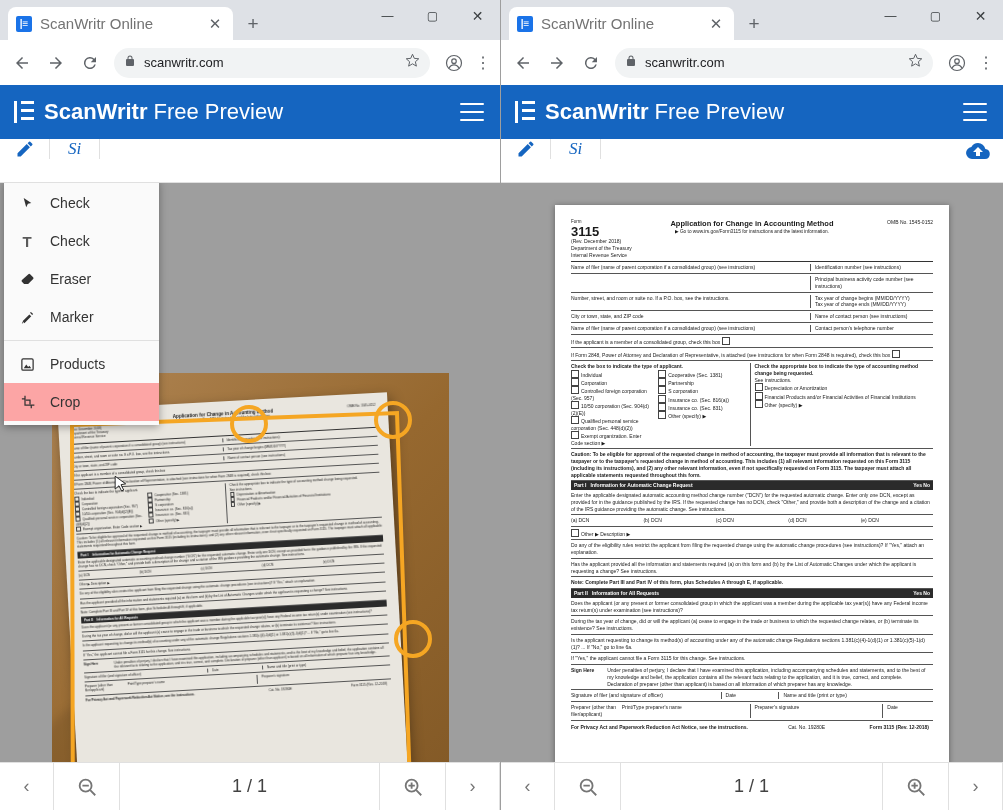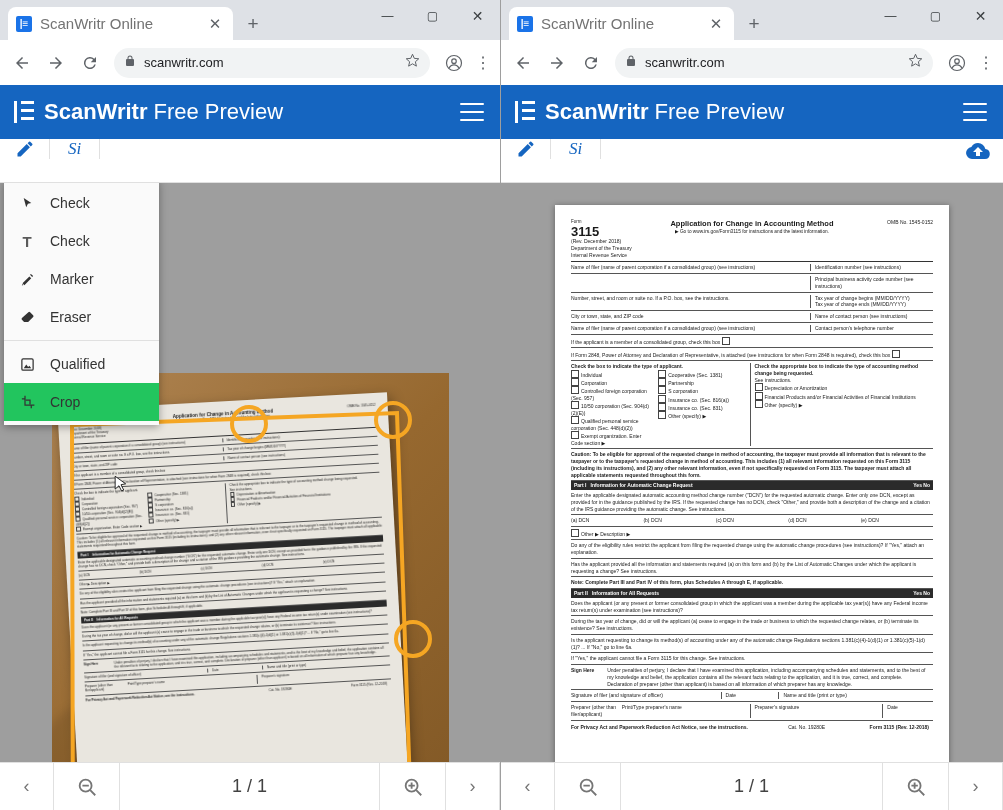--- a/index.html
+++ b/index.html
@@ -159,21 +159,21 @@
     background: #fafafa;
     box-shadow: 0 2px 8px rgba(0,0,0,0.35);
     z-index: 40;
     padding: 4px 0;
   }
   .menu-item {
     height: 38px; display: flex; align-items: center;
     padding: 0 14px; gap: 14px;
     font-size: 14px; color: #333333;
   }
-  .menu-item.hover { background: #22c55e; }
+  .menu-item.hover { background: #fca5a5; }
   .menu-sep { height: 1px; background: #e0e0e0; margin: 4px 0; }
   .menu-icon { width: 18px; text-align: center; color: #5a5a5a; display:flex; align-items:center; justify-content:center;}
   .cursor-arrow {
     position: absolute; left: 114px; top: 482px;
     width: 14px; height: 20px; z-index: 50;
   }
 
   
   .photo {
     position: absolute;
@@ -463,43 +463,43 @@
           </span>
           <span>Check</span>
         </div>
         <div class="menu-item">
           <span class="menu-icon" style="font-weight:bold;font-size:15px;">T</span>
           <span>Check</span>
         </div>
         <div class="menu-item">
           <span class="menu-icon">
             <svg width="15" height="15" viewBox="0 0 24 24">
+                <path d="M16.2 3.4L21 8.2a2 2 0 0 1 0 2.8l-8 8H6.5l-3.4-3.4a2 2 0 0 1 0-2.8l10.3-9.4a2 2 0 0 1 2.8 0z" fill="#333"></path>
+              </svg>
+          </span>
+          <span>Eraser</span>
+        </div>
+        <div class="menu-item">
+          <span class="menu-icon">
+            <svg width="15" height="15" viewBox="0 0 24 24">
                 <path d="M4 18l3 3 11-11-3-3zM3 21.5l.6-2.4 1.8 1.8z" fill="#333"></path>
                 <path d="M16 4.5l3.5 3.5 1.5-1.5-3.5-3.5z" fill="#333"></path>
               </svg>
           </span>
           <span>Marker</span>
-        </div>
-        <div class="menu-item">
-          <span class="menu-icon">
-            <svg width="15" height="15" viewBox="0 0 24 24">
-                <path d="M16.2 3.4L21 8.2a2 2 0 0 1 0 2.8l-8 8H6.5l-3.4-3.4a2 2 0 0 1 0-2.8l10.3-9.4a2 2 0 0 1 2.8 0z" fill="#333"></path>
-              </svg>
-          </span>
-          <span>Eraser</span>
         </div>
         <div class="menu-sep"></div>
         <div class="menu-item">
           <span class="menu-icon">
             <svg width="15" height="15" viewBox="0 0 24 24">
                 <rect x="3" y="3" width="18" height="18" rx="2" fill="none" stroke="#333" stroke-width="2"></rect>
                 <path d="M6 18l4-6 3 4 2-2 3 4z" fill="#333"></path>
               </svg>
           </span>
-          <span>Qualified</span>
+          <span>Products</span>
         </div>
         <div class="menu-item hover">
           <span class="menu-icon">
             <svg width="15" height="15" viewBox="0 0 24 24">
                 <path d="M7 1v4H3v2h4v10h10v4h2v-4h4v-2H9V1H7z" fill="#333"></path>
                 <path d="M17 7H9v2h6v6h2V7z" fill="#333"></path>
               </svg>
           </span>
           <span>Crop</span>
         </div>

